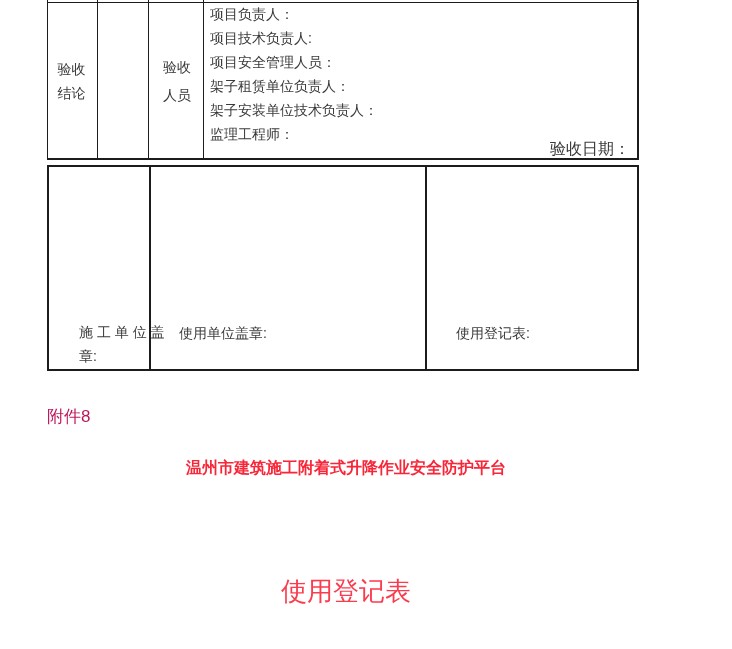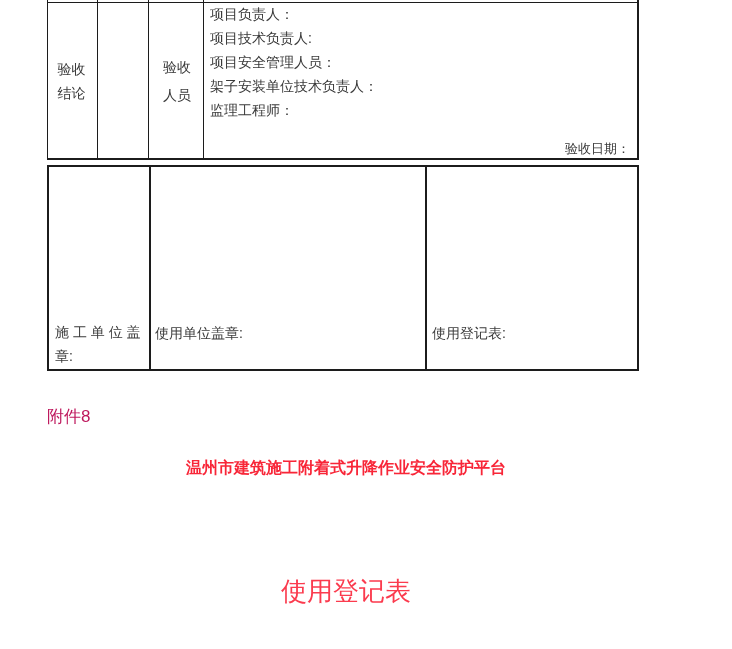--- a/index.html
+++ b/index.html
@@ -7,37 +7,37 @@
   .page {
     position: relative;
     width: 732px;
     height: 649px;
     background: #ffffff;
     overflow: hidden;
     font-family: "Liberation Sans", "DejaVu Sans", sans-serif;
     color: #3a3a3a;
   }
   .line { position: absolute; background: #1c1c1c; }
-  .cell-text { position: absolute; font-size: 14px; color: #3a3a3a; }
+  .cell-text { position: absolute; font-size: 14px; color: #3a3a3a; margin-left: 24px; }
 
   
   .t1-conclusion {
     position: absolute; left: 48px; top: 3px; width: 49px; height: 155px;
     display: flex; align-items: center; justify-content: center;
   }
   .t1-conclusion .inner { width: 30px; line-height: 24px; text-align: left; font-size: 14px; }
   .t1-personnel-label {
     position: absolute; left: 155px; top: 3px; width: 48px; height: 155px;
     display: flex; align-items: center;
   }
   .t1-personnel-label .inner { width: 48px; line-height: 28px; font-size: 14px; margin-left: 8px; }
   .t1-personnel-list { position: absolute; left: 210px; top: 2px; width: 420px; }
   .t1-personnel-list .pline { line-height: 24px; height: 24px; font-size: 14px; }
   .t1-date { position: absolute; left: 420px; top: 139px; width: 210px;
-    text-align: right; font-size: 13px; line-height: 20px; }
+    text-align: right; font-size: 16px; line-height: 20px; }
 
   
   .t2-box { position: absolute; left: 47px; top: 165px; width: 592px; height: 206px;
     border: 2px solid #1c1c1c; }
   .t2-v { position: absolute; top: 0; bottom: 0; width: 2px; background: #1c1c1c; }
   .t2-construction { left: 55px; top: 320px; width: 92px; line-height: 24px; }
   .t2-user { left: 155px; top: 323px; line-height: 20px; }
   .t2-supervision { left: 432px; top: 323px; line-height: 20px; }
 
   
@@ -70,20 +70,21 @@
     <div style="position:absolute; left:98px; top:3px; width:50px; height:155px;"></div>
 
     <div class="t1-personnel-label">
       <div class="inner">验收 人员</div>
     </div>
 
     <div class="t1-personnel-list">
       <div class="pline">项目负责人：</div>
       <div class="pline">项目技术负责人:</div>
       <div class="pline">项目安全管理人员：</div>
+      <div class="pline">架子租赁单位负责人：</div>
       <div class="pline">架子安装单位技术负责人：</div>
       <div class="pline">监理工程师：</div>
     </div>
 
     <div class="t1-date">验收日期：</div>
   </div>
 
   <div class="t2-box">
     <div class="t2-v" style="left:100px;"></div>
     <div class="t2-v" style="left:376px;"></div>

